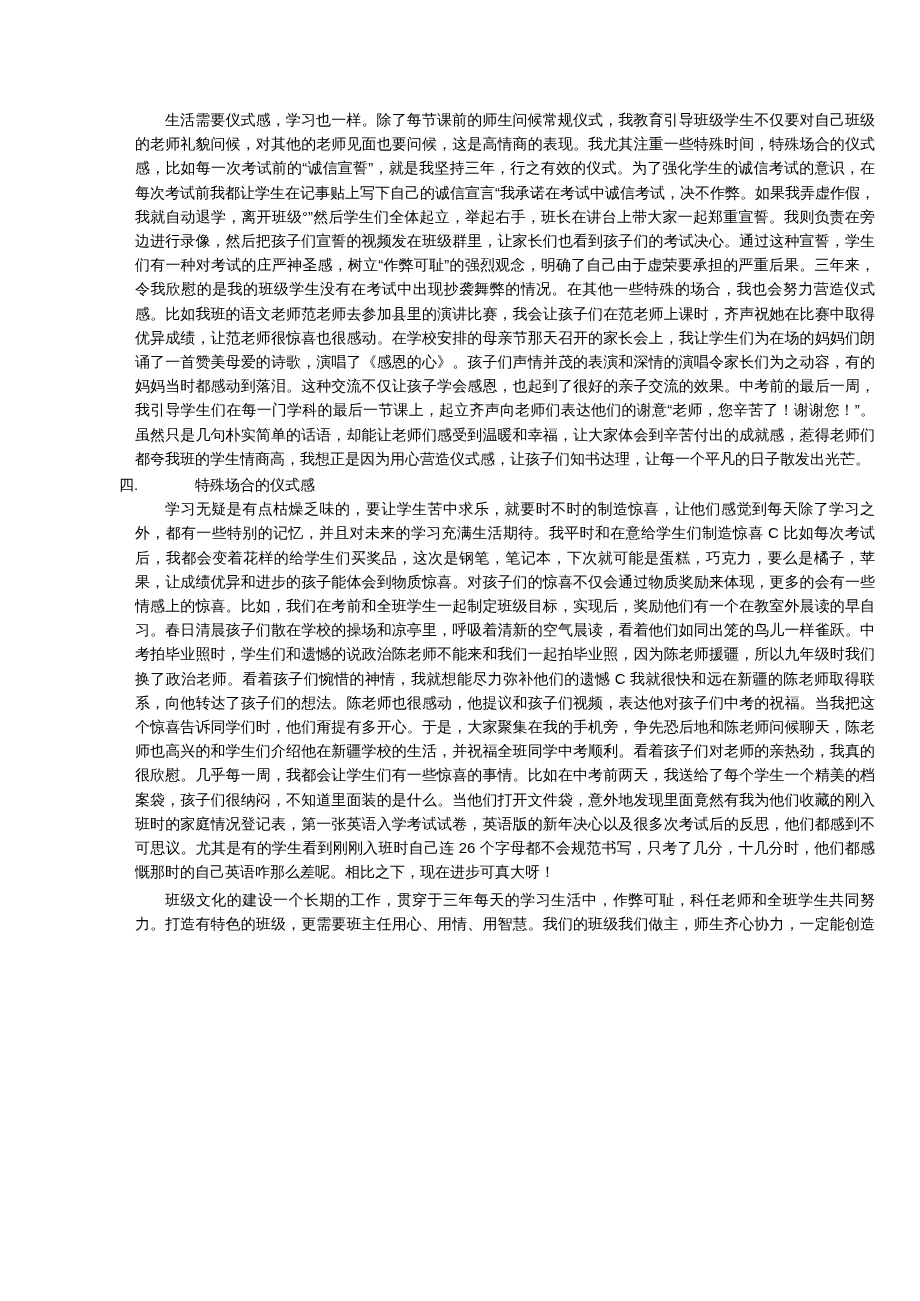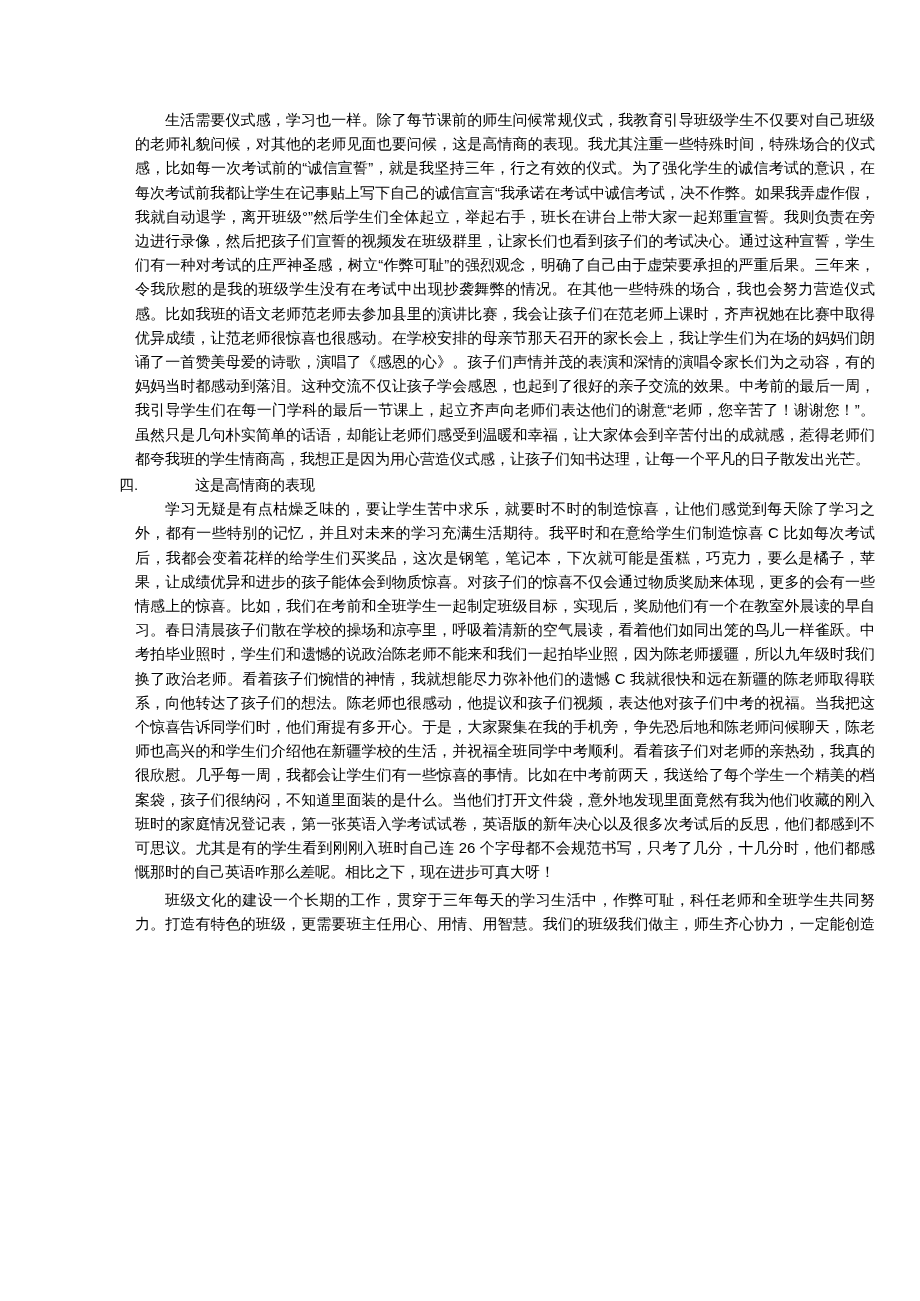--- a/index.html
+++ b/index.html
@@ -41,20 +41,20 @@
   }
 </style>
 </head>
 <body>
 
 <div class="page">
 
   <p class="para p1">生活需要仪式感，学习也一样。除了每节课前的师生问候常规仪式，我教育引导班级学生不仅要对自己班级的老师礼貌问候，对其他的老师见面也要问候，这是高情商的表现。我尤其注重一些特殊时间，特殊场合的仪式感，比如每一次考试前的“诚信宣誓”，就是我坚持三年，行之有效的仪式。为了强化学生的诚信考试的意识，在每次考试前我都让学生在记事贴上写下自己的诚信宣言“我承诺在考试中诚信考试，决不作弊。如果我弄虚作假，我就自动退学，离开班级°”然后学生们全体起立，举起右手，班长在讲台上带大家一起郑重宣誓。我则负责在旁边进行录像，然后把孩子们宣誓的视频发在班级群里，让家长们也看到孩子们的考试决心。通过这种宣誓，学生们有一种对考试的庄严神圣感，树立“作弊可耻”的强烈观念，明确了自己由于虚荣要承担的严重后果。三年来，令我欣慰的是我的班级学生没有在考试中出现抄袭舞弊的情况。在其他一些特殊的场合，我也会努力营造仪式感。比如我班的语文老师范老师去参加县里的演讲比赛，我会让孩子们在范老师上课时，齐声祝她在比赛中取得优异成绩，让范老师很惊喜也很感动。在学校安排的母亲节那天召开的家长会上，我让学生们为在场的妈妈们朗诵了一首赞美母爱的诗歌，演唱了《感恩的心》。孩子们声情并茂的表演和深情的演唱令家长们为之动容，有的妈妈当时都感动到落泪。这种交流不仅让孩子学会感恩，也起到了很好的亲子交流的效果。中考前的最后一周，我引导学生们在每一门学科的最后一节课上，起立齐声向老师们表达他们的谢意“老师，您辛苦了！谢谢您！”。虽然只是几句朴实简单的话语，却能让老师们感受到温暖和幸福，让大家体会到辛苦付出的成就感，惹得老师们都夸我班的学生情商高，我想正是因为用心营造仪式感，让孩子们知书达理，让每一个平凡的日子散发出光芒。</p>
 
   <div class="section-heading">
-    <span class="hnum">四.</span><span>这是高情商的表现</span>
+    <span class="hnum">四.</span><span>特殊场合的仪式感</span>
   </div>
 
   <p class="para p2">学习无疑是有点枯燥乏味的，要让学生苦中求乐，就要时不时的制造惊喜，让他们感觉到每天除了学习之外，都有一些特别的记忆，并且对未来的学习充满生活期待。我平时和在意给学生们制造惊喜 C 比如每次考试后，我都会变着花样的给学生们买奖品，这次是钢笔，笔记本，下次就可能是蛋糕，巧克力，要么是橘子，苹果，让成绩优异和进步的孩子能体会到物质惊喜。对孩子们的惊喜不仅会通过物质奖励来体现，更多的会有一些情感上的惊喜。比如，我们在考前和全班学生一起制定班级目标，实现后，奖励他们有一个在教室外晨读的早自习。春日清晨孩子们散在学校的操场和凉亭里，呼吸着清新的空气晨读，看着他们如同出笼的鸟儿一样雀跃。中考拍毕业照时，学生们和遗憾的说政治陈老师不能来和我们一起拍毕业照，因为陈老师援疆，所以九年级时我们换了政治老师。看着孩子们惋惜的神情，我就想能尽力弥补他们的遗憾 C 我就很快和远在新疆的陈老师取得联系，向他转达了孩子们的想法。陈老师也很感动，他提议和孩子们视频，表达他对孩子们中考的祝福。当我把这个惊喜告诉同学们时，他们甭提有多开心。于是，大家聚集在我的手机旁，争先恐后地和陈老师问候聊天，陈老师也高兴的和学生们介绍他在新疆学校的生活，并祝福全班同学中考顺利。看着孩子们对老师的亲热劲，我真的很欣慰。几乎每一周，我都会让学生们有一些惊喜的事情。比如在中考前两天，我送给了每个学生一个精美的档案袋，孩子们很纳闷，不知道里面装的是什么。当他们打开文件袋，意外地发现里面竟然有我为他们收藏的刚入班时的家庭情况登记表，第一张英语入学考试试卷，英语版的新年决心以及很多次考试后的反思，他们都感到不可思议。尤其是有的学生看到刚刚入班时自己连 26 个字母都不会规范书写，只考了几分，十几分时，他们都感慨那时的自己英语咋那么差呢。相比之下，现在进步可真大呀！</p>
 
   <p class="para p3">班级文化的建设一个长期的工作，贯穿于三年每天的学习生活中，作弊可耻，科任老师和全班学生共同努力。打造有特色的班级，更需要班主任用心、用情、用智慧。我们的班级我们做主，师生齐心协力，一定能创造出理想和谐的班级文化。</p>
 
 </div>
 
 </body></html>

